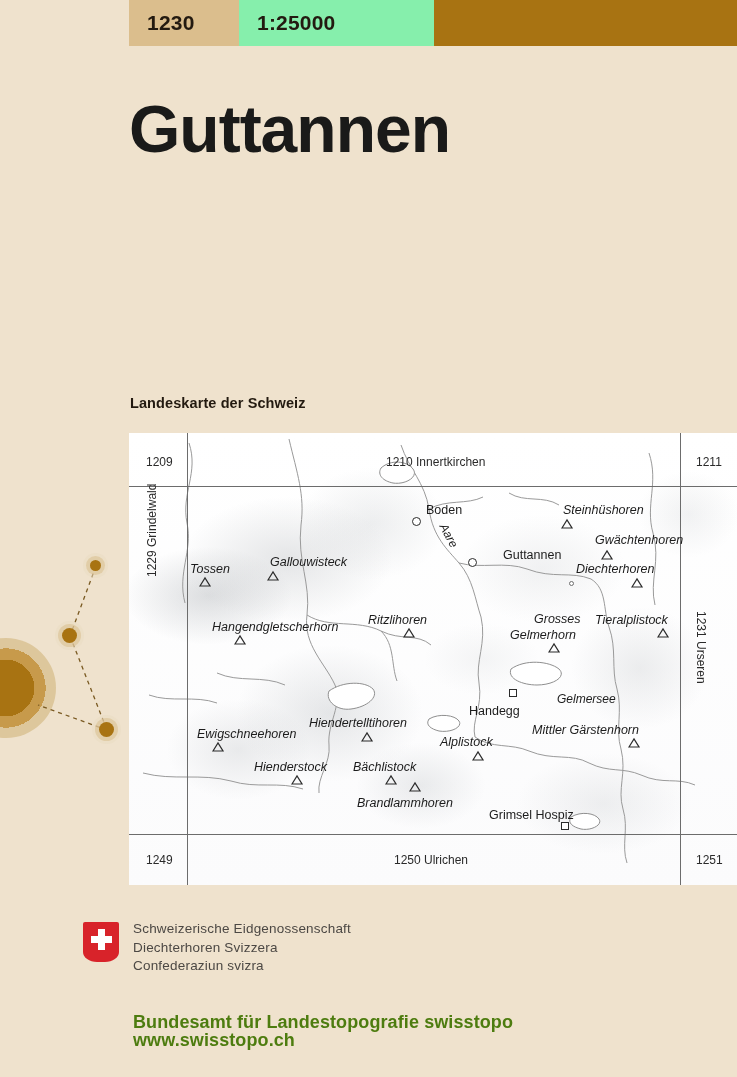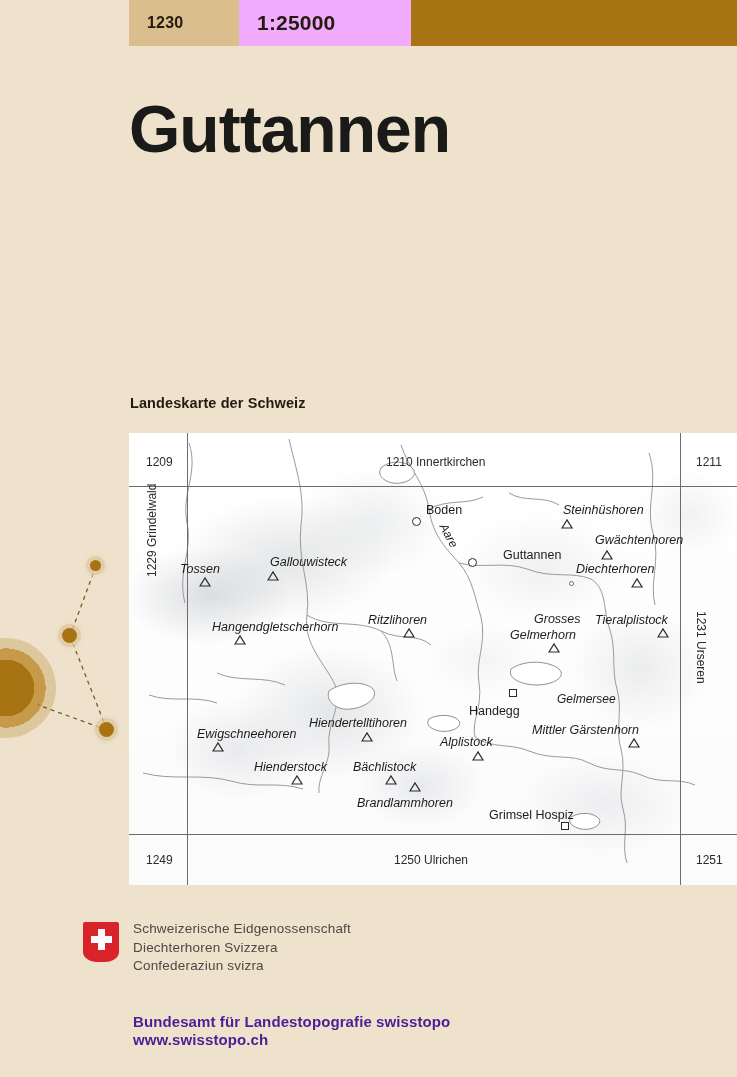--- a/index.html
+++ b/index.html
@@ -31,33 +31,33 @@
     background: #efe2cd;
   }
   .hb-seg-number {
     width: 110px;
     height: 46px;
     background: #dbbe8d;
     display: flex;
     align-items: center;
   }
   .hb-seg-scale {
-    width: 172px;
+    width: 195px;
     height: 46px;
-    background: #f0abfc;
+    background: #86efac;
     display: flex;
     align-items: center;
   }
   .hb-seg-end {
     flex: 1;
     height: 46px;
     background: #a87312;
   }
   .hb-seg-number span {
-    font-size: 16px;
+    font-size: 21px;
     font-weight: bold;
     color: #231a10;
     padding-left: 18px;
     letter-spacing: .2px;
   }
   .hb-seg-scale span {
     font-size: 21px;
     font-weight: bold;
     color: #231a10;
     padding-left: 18px;
@@ -264,23 +264,23 @@
     color: #4c4844;
     line-height: 18.5px;
     letter-spacing: .2px;
   }
   .office-lines {
     position: absolute;
     left: 50px;
     top: 91px;
   }
   .office-lines div {
-    font-size: 15px;
+    font-size: 18px;
     font-weight: bold;
-    color: #4c1d95;
+    color: #4d7c0f;
     line-height: 18px;
     letter-spacing: .1px;
   }
 </style>
 </head>
 <body>
 
 <div class="header-bar">
   <div class="hb-spacer"></div>
   <div class="hb-seg-number">
@@ -351,21 +351,21 @@
 
   <div class="m-label m-sheet" style="left:17px; top:22px;">1209</div>
   <div class="m-label m-sheet" style="left:257px; top:22px;">1210 Innertkirchen</div>
   <div class="m-label m-sheet" style="left:567px; top:22px;">1211</div>
   <div class="m-label m-sheet rot-left" style="left:30px; top:130px;">1229 Grindelwald</div>
   <div class="m-label m-sheet rot-right" style="left:579px; top:178px;">1231 Urseren</div>
   <div class="m-label m-sheet" style="left:17px; top:420px;">1249</div>
   <div class="m-label m-sheet" style="left:265px; top:420px;">1250 Ulrichen</div>
   <div class="m-label m-sheet" style="left:567px; top:420px;">1251</div>
 
-  <div class="m-label m-peak" style="left:51px;  top:129px;">Tossen</div>
+  <div class="m-label m-peak" style="left:61px;  top:129px;">Tossen</div>
   <div class="m-label m-peak" style="left:141px; top:122px;">Gallouwisteck</div>
   <div class="m-label m-peak" style="left:434px; top:70px;text-align:center;">Steinhüshoren</div>
   <div class="m-label m-peak" style="left:466px; top:100px;">Gwächtenhoren</div>
   <div class="m-label m-peak" style="left:447px; top:129px;">Diechterhoren</div>
   <div class="m-label m-peak" style="left:83px;  top:187px;">Hangendgletscherhorn</div>
   <div class="m-label m-peak" style="left:239px; top:180px;">Ritzlihoren</div>
   <div class="m-label m-peak" style="left:405px; top:179px;">Grosses</div>
   <div class="m-label m-peak" style="left:381px; top:195px;">Gelmerhorn</div>
   <div class="m-label m-peak" style="left:466px; top:180px;">Tieralplistock</div>
   <div class="m-label m-peak" style="left:180px; top:283px;">Hiendertelltihoren</div>

